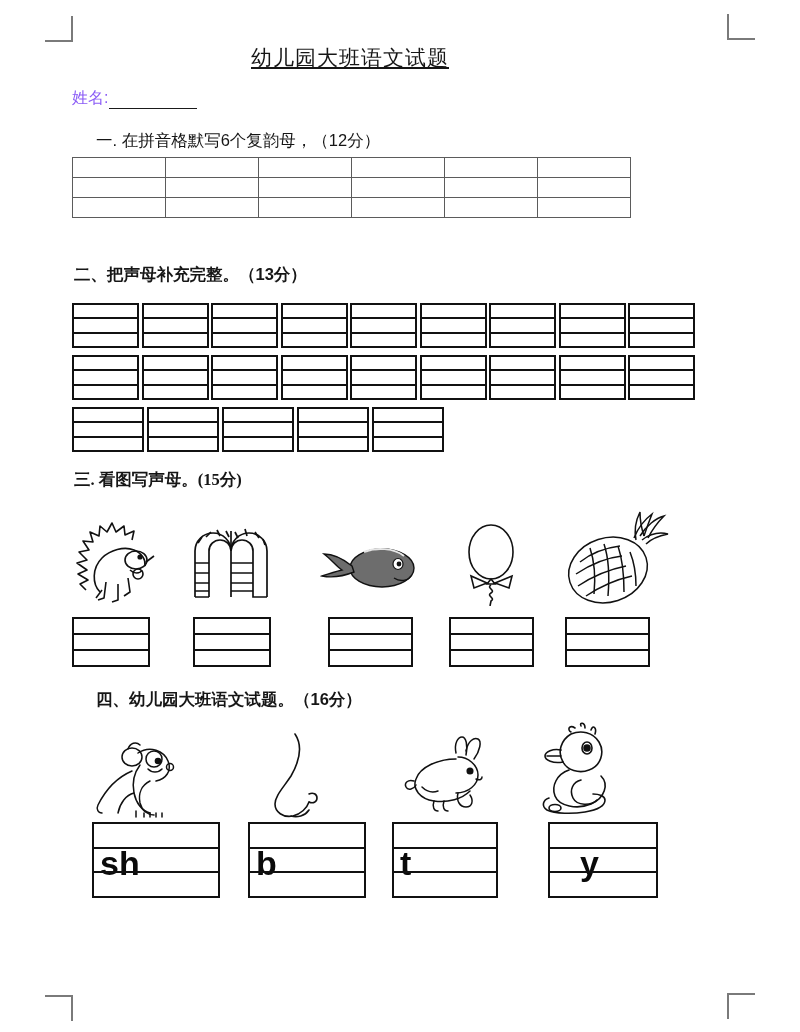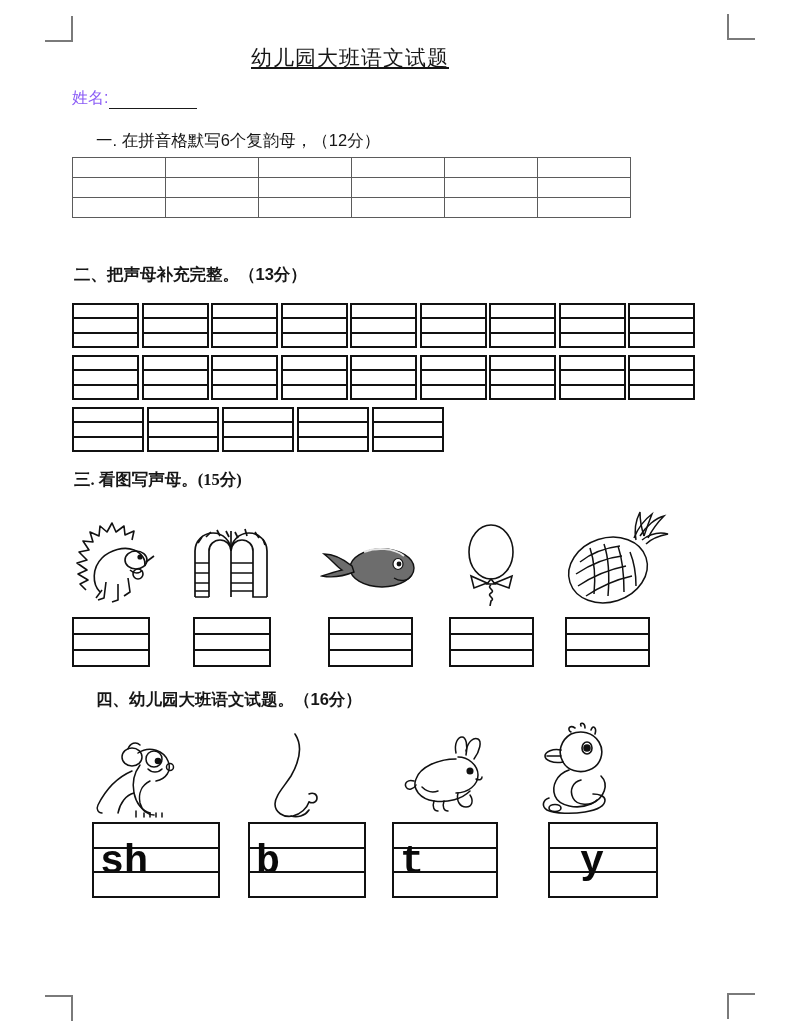--- a/index.html
+++ b/index.html
@@ -118,24 +118,24 @@
     flex: 1 1 0;
     box-sizing: border-box;
     position: relative;
   }
   .pybox .ln + .ln { border-top: 2.3px solid #111; }
   .pybox .letter {
     position: absolute;
     left: 6px;
     top: 50%;
     transform: translateY(-42%);
-    font-size: 40px;
+    font-size: 34px;
     font-weight: 700;
     line-height: 1;
-    font-family: Liberation Mono, monospace;
+    font-family: Liberation Sans, sans-serif;
     color: #0a0a0a;
     white-space: pre;
   }
   .pybox .letter.mid { left: 30px; }
 
   
   .pic {
     position: absolute;
     overflow: visible;
   }

